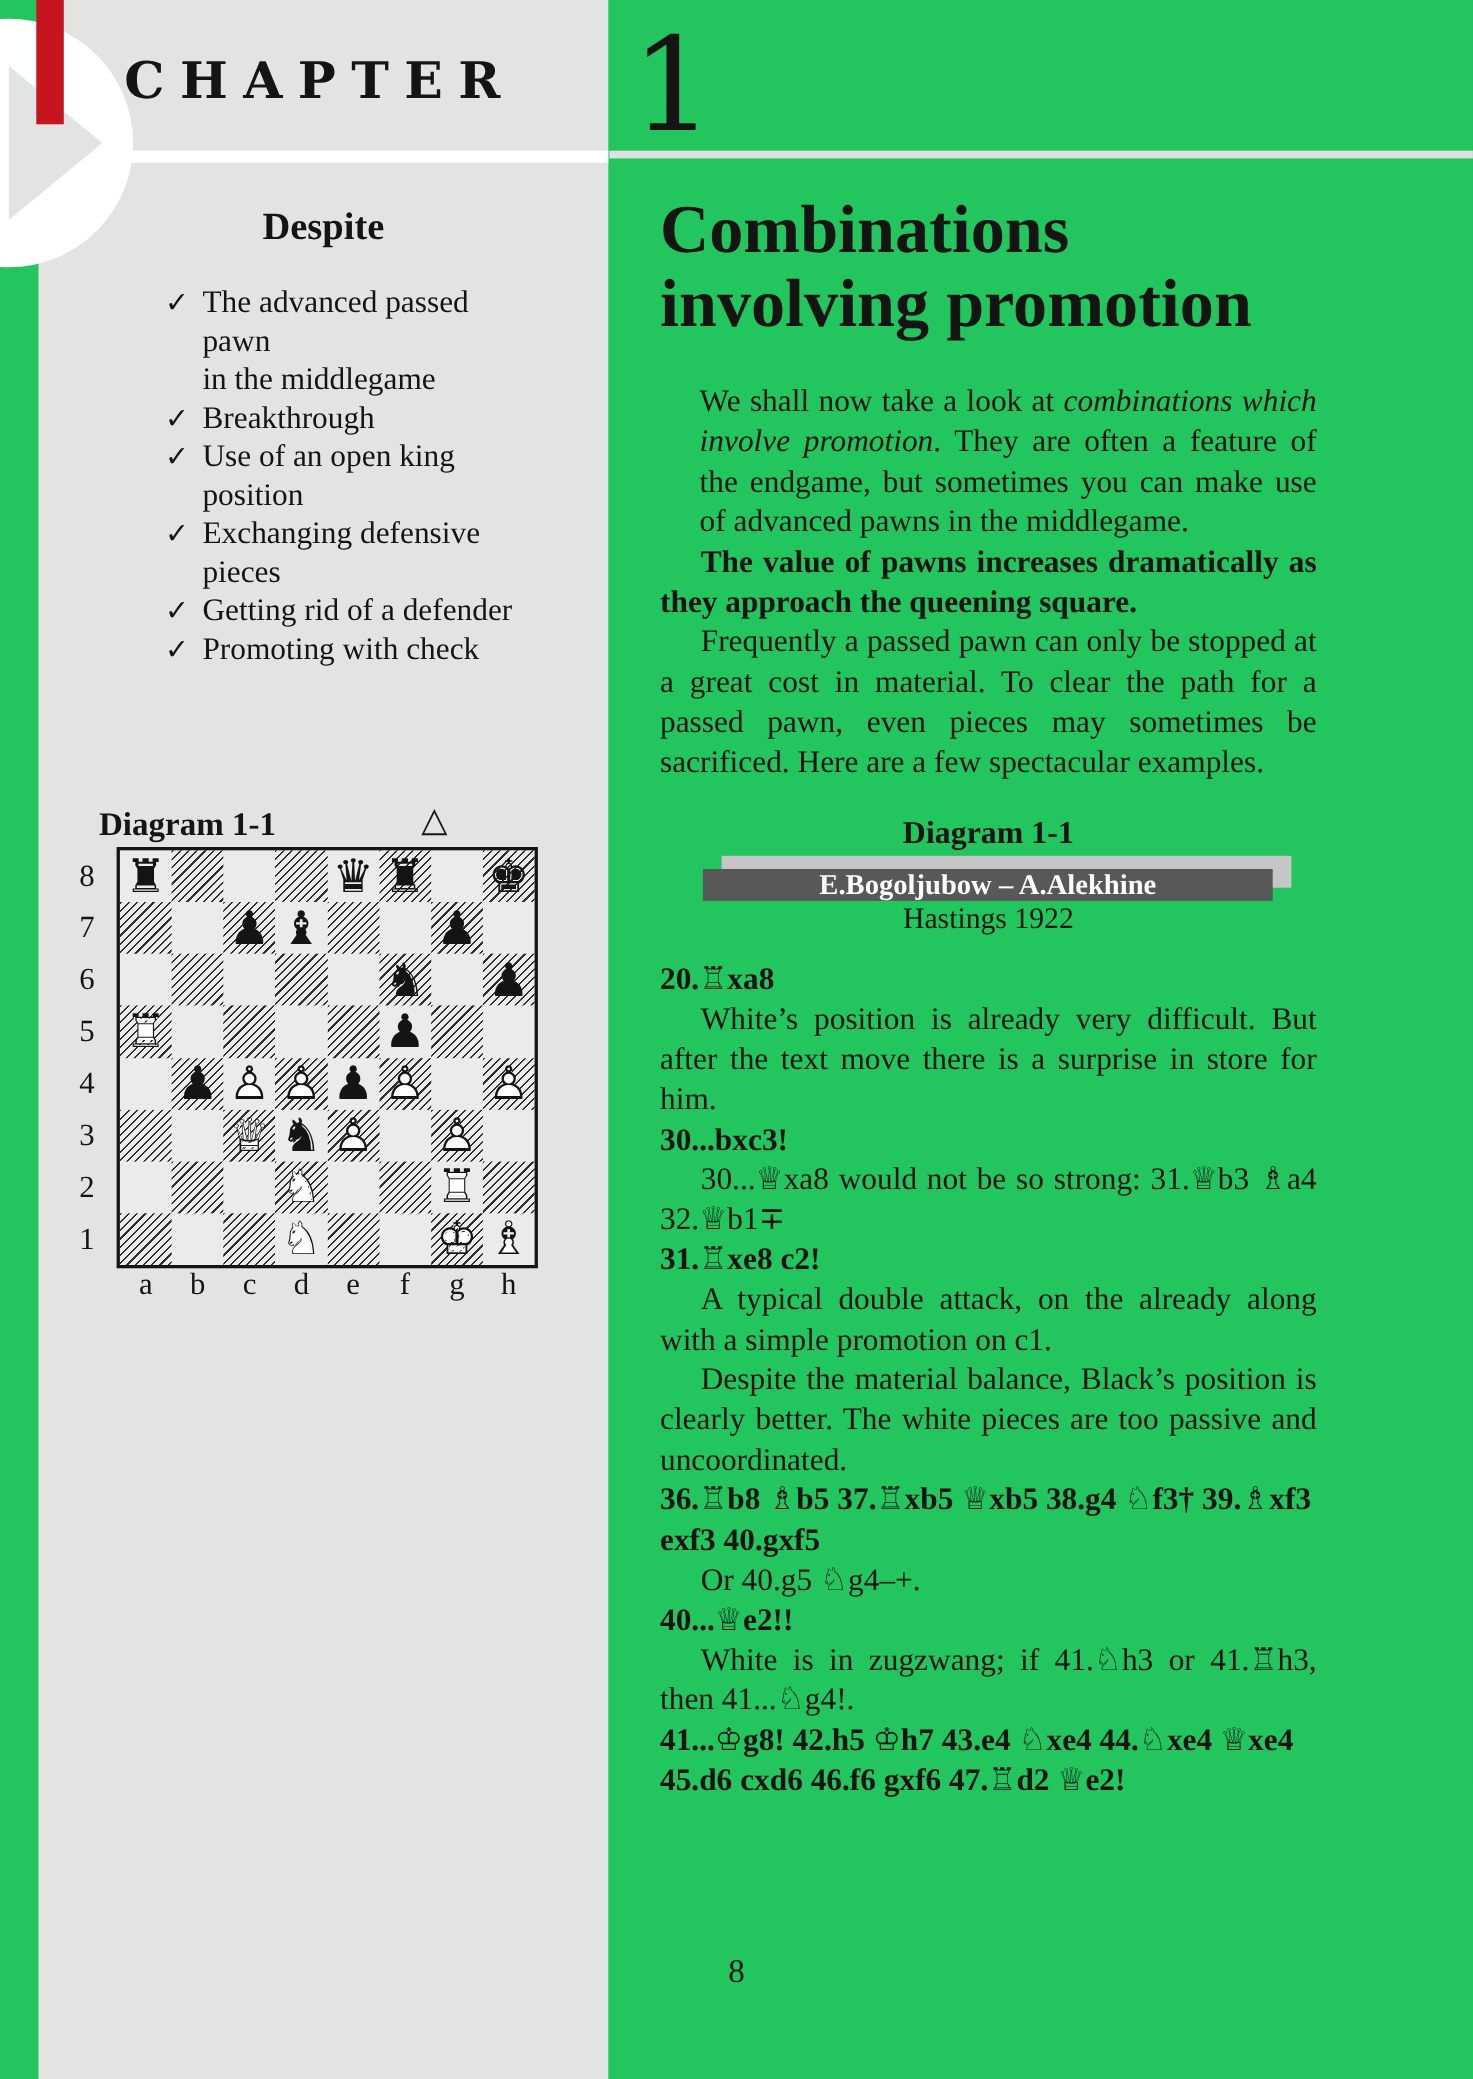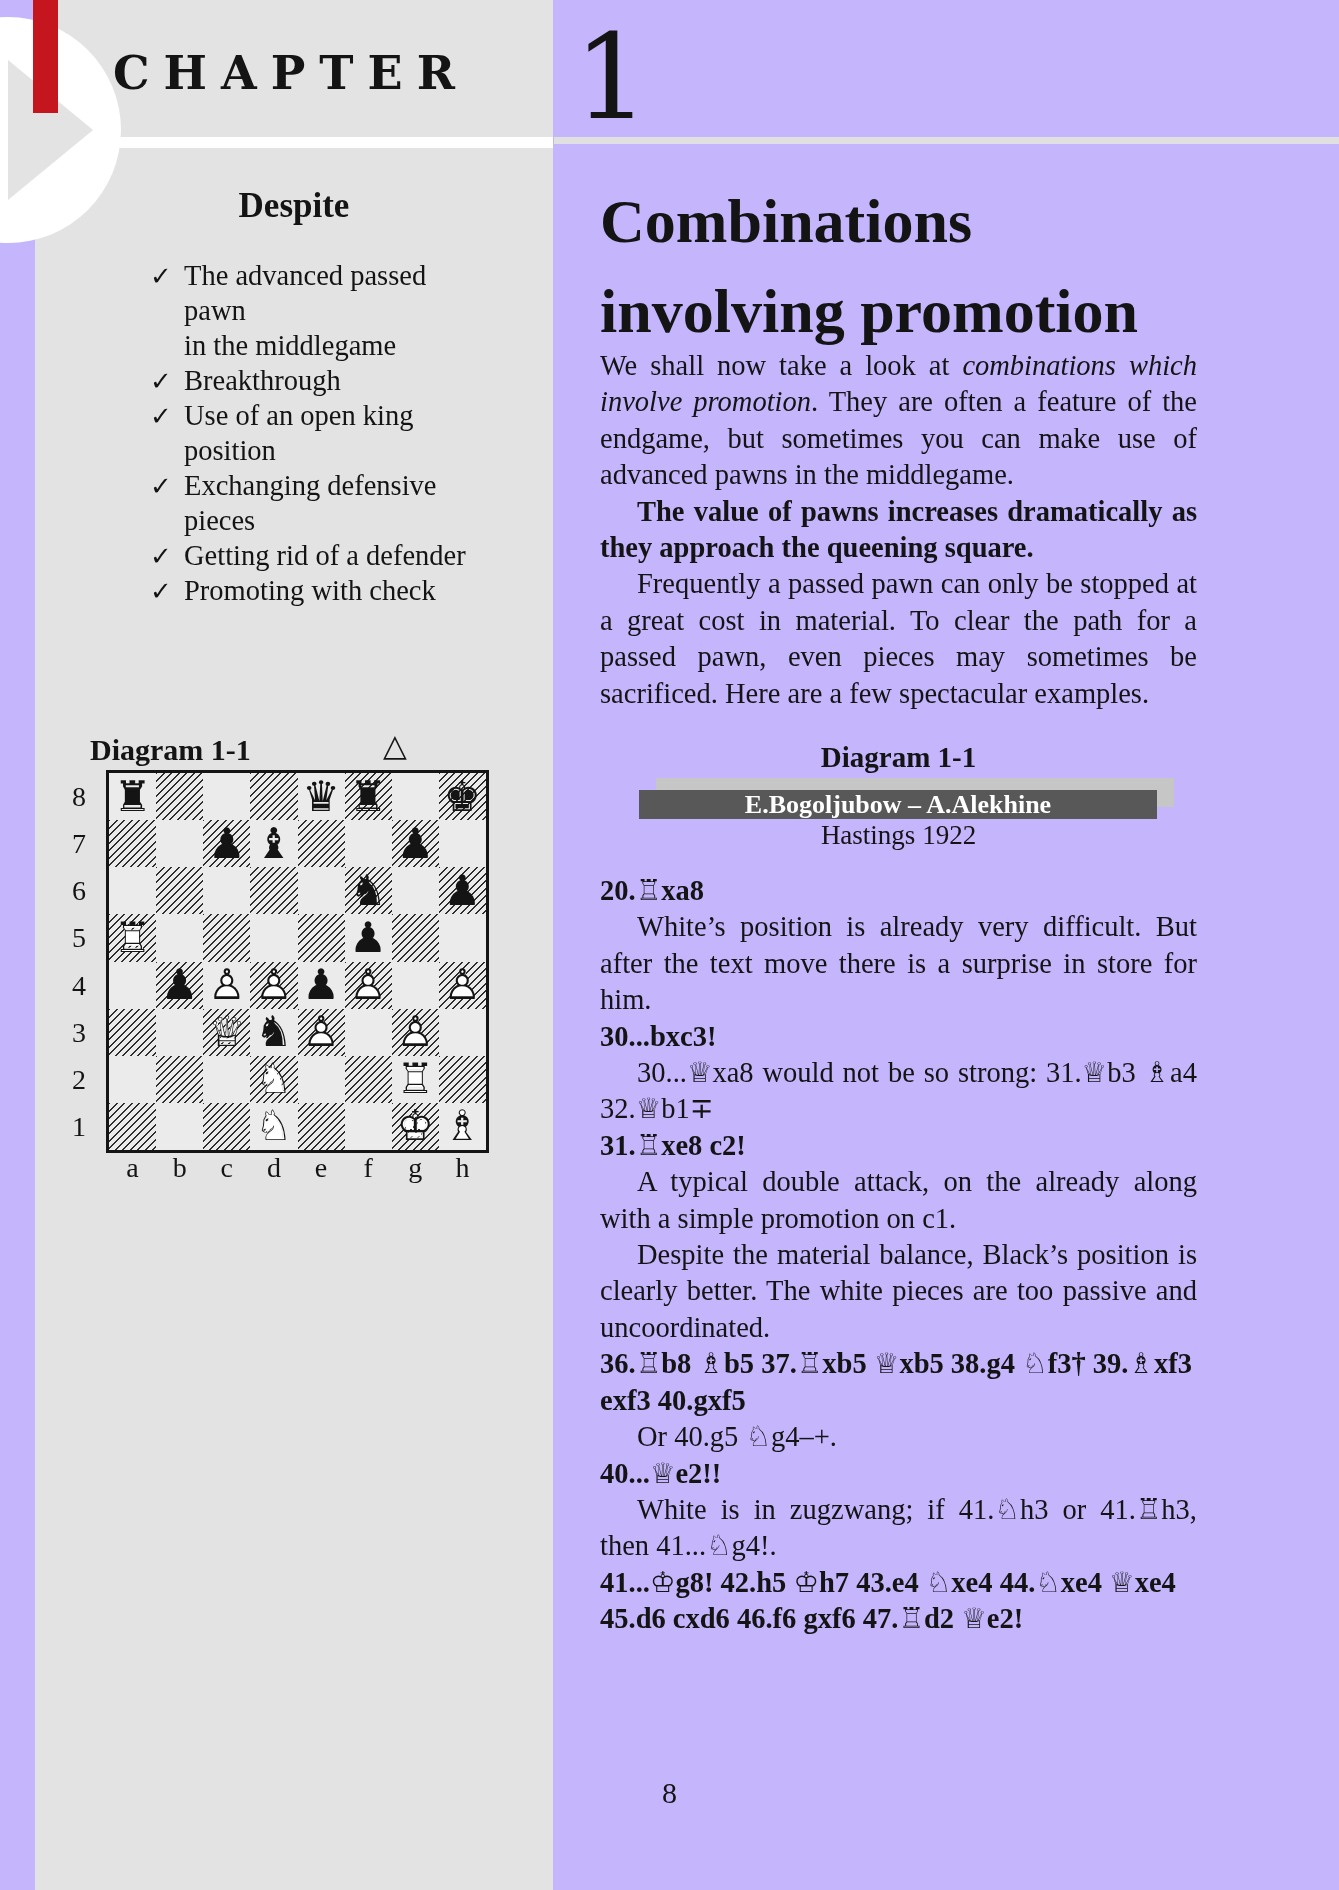--- a/index.html
+++ b/index.html
@@ -1,16 +1,16 @@
 <!DOCTYPE html>
 <html><head>
 <meta charset="utf-8">
 <style>
   html,body{margin:0;padding:0;background:#888;}
-  .page{position:relative;width:1339px;height:1890px;background:#c4b5fd;overflow:hidden;
+  .page{position:relative;width:1339px;height:1890px;background:#22c55e;overflow:hidden;
         font-family:"Liberation Serif","DejaVu Sans",serif;color:#141414;}
 
   
   .sidebar{position:absolute;left:35px;top:0;width:518px;height:1890px;background:#e3e3e3;}
   .sidebar-gap{position:absolute;left:35px;top:137px;width:518px;height:11px;background:#ffffff;}
   .red-tab{position:absolute;left:33px;top:0;width:25px;height:113px;background:#c5161f;z-index:6;}
   .arrow-emblem{position:absolute;left:0;top:12px;z-index:3;}
 
   .chapter-label{position:absolute;left:113px;top:50px;z-index:4;
     font-family:"DejaVu Serif",serif;font-weight:bold;font-size:46px;letter-spacing:14px;line-height:1;}
@@ -39,27 +39,27 @@
   .piece .out{position:relative;}
   .rank-labels{position:absolute;left:52px;top:773px;width:34px;z-index:4;
     font-size:28px;text-align:right;}
   .rank-labels div{height:47.125px;line-height:47.125px;}
   .file-labels{position:absolute;left:109px;top:1152px;width:377px;z-index:4;font-size:28px;}
   .file-labels span{display:inline-block;width:47.125px;text-align:center;}
 
   
   .article{position:absolute;left:600px;top:0;width:597px;}
   .article-title{position:absolute;left:0;top:176px;width:597px;margin:0;
-    font-size:62px;line-height:90px;font-weight:bold;}
+    font-size:62px;line-height:67px;font-weight:bold;}
   .flow{position:absolute;left:0;width:597px;font-size:28.5px;line-height:36.4px;text-align:justify;}
   #flowTop{top:348px;}
   #flowMoves{top:873px;}
   .flow p{margin:0;}
   .flow p.body{text-indent:37px;}
-  .flow p.first{text-indent:0;}
+  .flow p.first{text-indent:0;margin-left:36px;}
   .flow p.bold{font-weight:bold;}
   .flow p.move{font-weight:bold;text-indent:0;text-align:left;}
   .flow em{font-style:italic;}
 
   .diagram-heading{position:absolute;left:0;top:741px;width:597px;text-align:center;
     font-size:29px;font-weight:bold;}
   .banner-wrap{position:absolute;left:39px;top:790px;width:518px;height:29px;}
   .banner-shadow{position:absolute;left:17px;top:-12px;width:518px;height:29px;background:#c6c6c6;}
   .banner-bar{position:absolute;left:0;top:0;width:518px;height:29px;background:#585858;
     color:#ffffff;text-align:center;font-size:26px;font-weight:bold;line-height:29px;}

